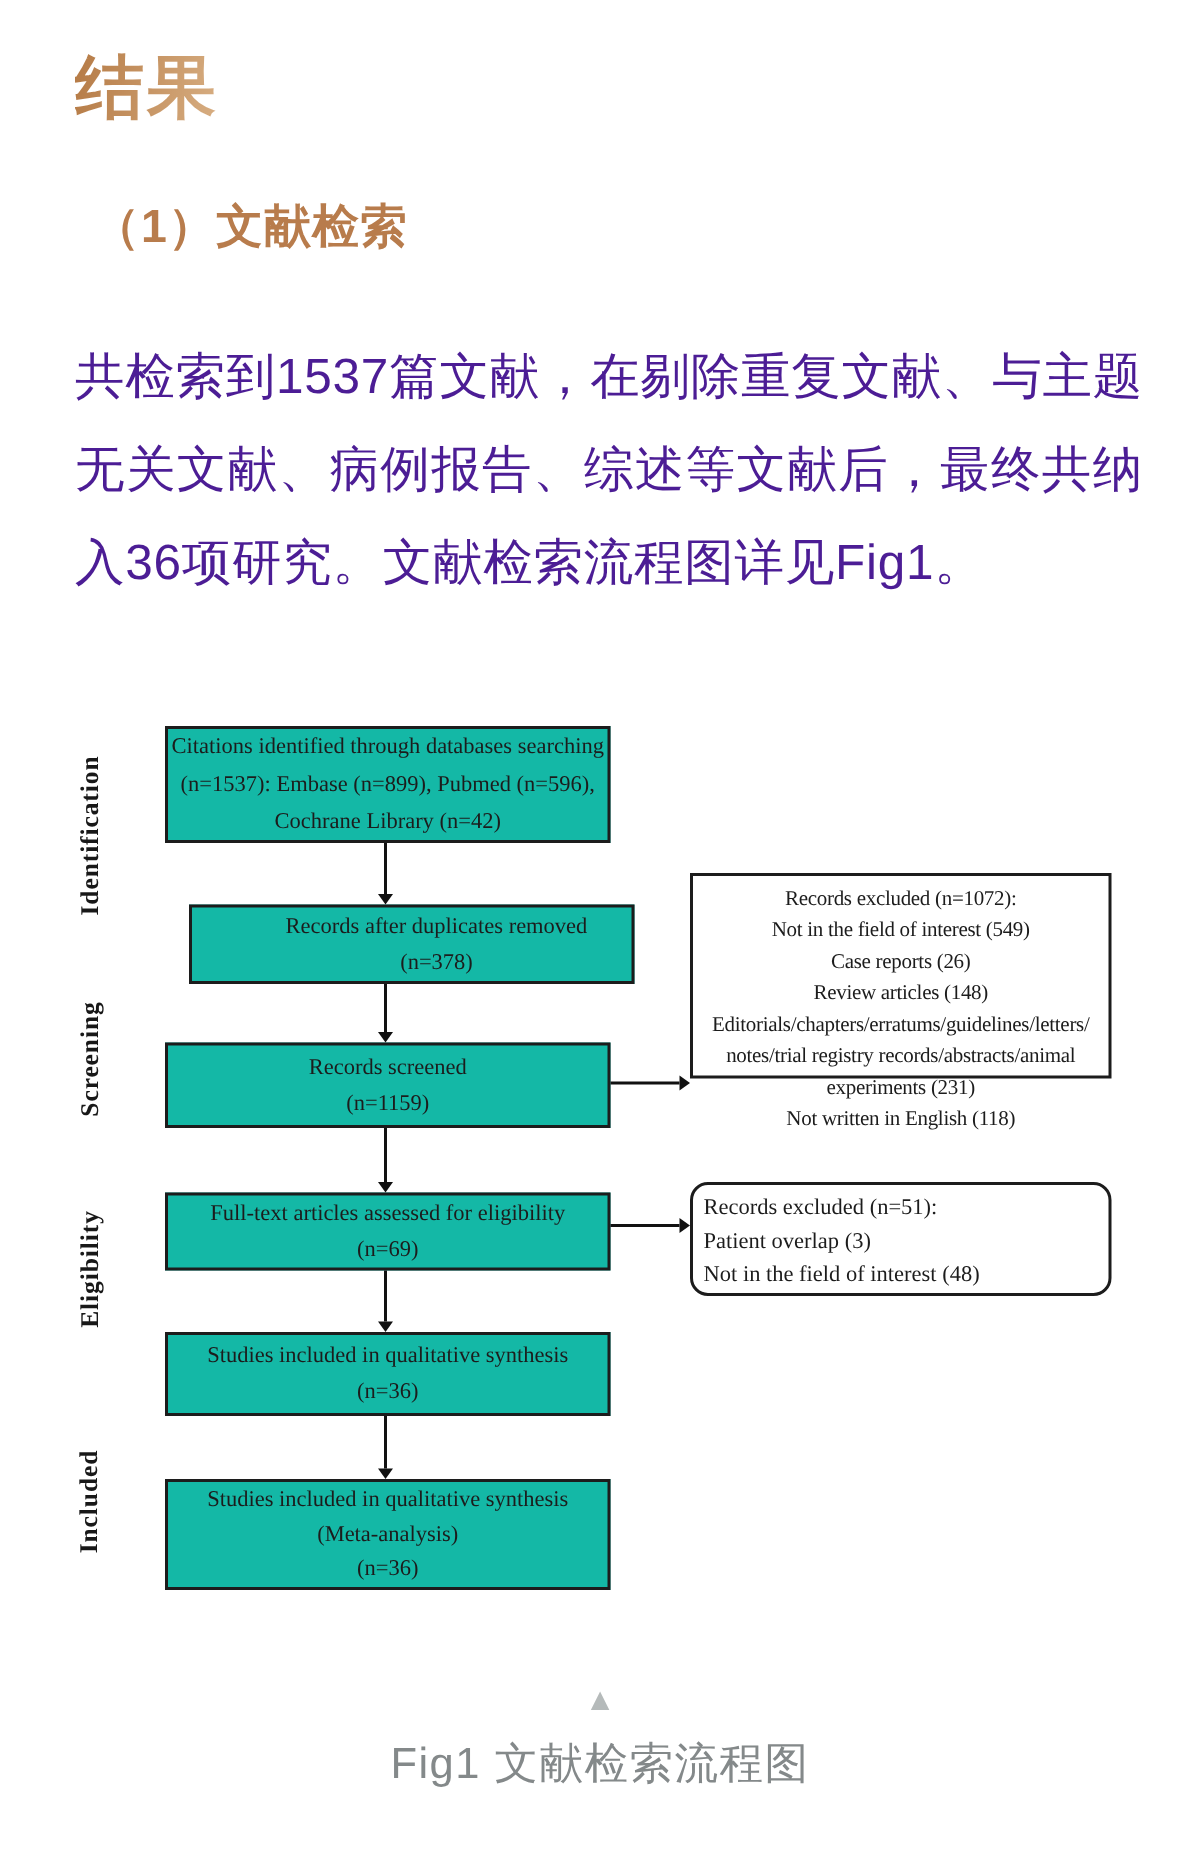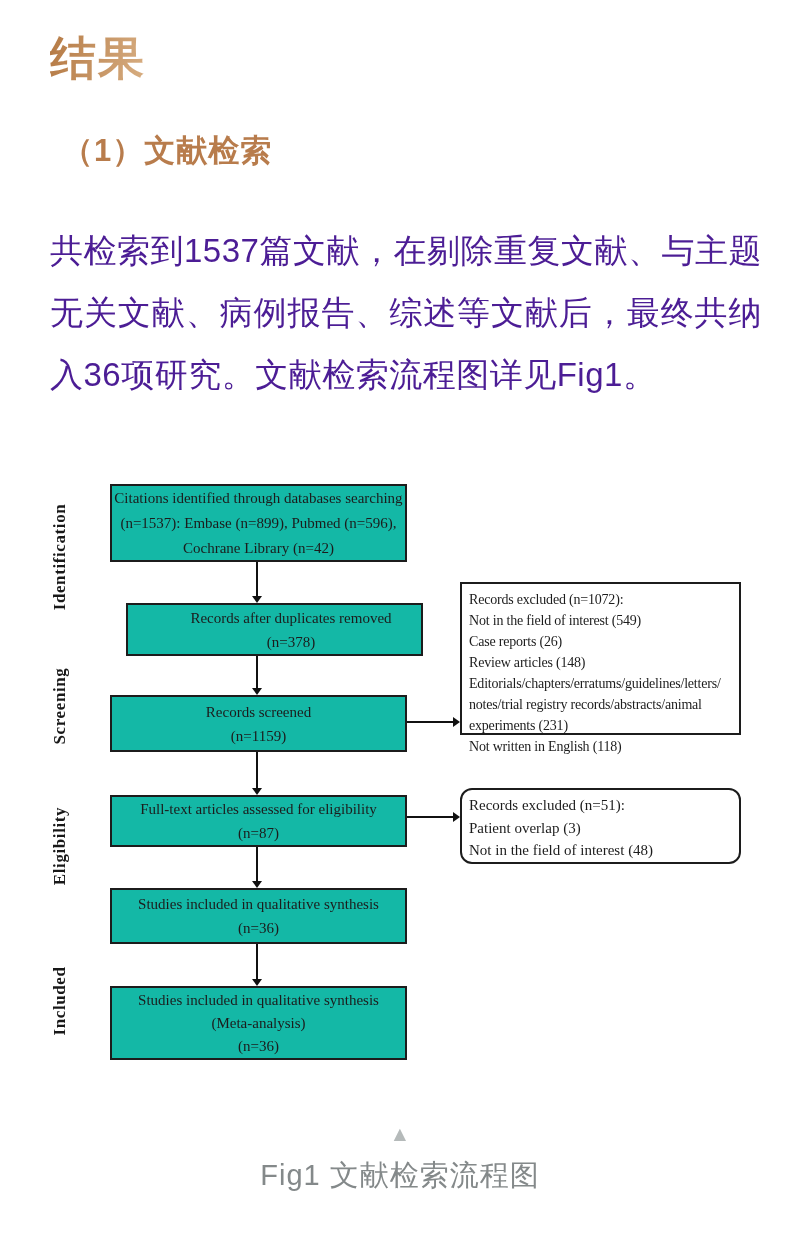--- a/index.html
+++ b/index.html
@@ -53,22 +53,22 @@
   .b0 { left:110px; top:29px;  width:297px; height:78px; line-height:25px; }
   .b1 { left:126px; top:148px; width:297px; height:53px;padding-left:33px; }
   .b2 { left:110px; top:240px; width:297px; height:57px; }
   .b3 { left:110px; top:340px; width:297px; height:52px; }
   .b4 { left:110px; top:433px; width:297px; height:56px; }
   .b5 { left:110px; top:531px; width:297px; height:74px; line-height:23px; }
 
   .sbox { position:absolute; left:460px; width:281px; background:#fff;
     border:2px solid #1c1c1c; text-align:left; }
   .sbox .line { white-space:nowrap; }
-  .s-big   { top:127px; height:153px; padding:5px 7px; font-size:14px;
-             line-height:21px; letter-spacing:-0.2px; }
+  .s-big   { top:127px; height:137px; padding:5px 7px; font-size:14px;
+             line-height:21px; letter-spacing:-0.2px;text-align:center; }
   .s-small { top:333px; height:76px;  padding:4px 7px; font-size:15px;
              line-height:22.5px;border-radius:12px; }
 
   .arr-v { position:absolute; left:256px; width:2px; background:#111; }
   .arr-v::after { content:""; position:absolute; bottom:-7px; left:-4px;
     border-left:5px solid transparent; border-right:5px solid transparent;
     border-top:7px solid #111; }
   .a0 { top:107px; height:34px; }
   .a1 { top:201px; height:32px; }
   .a2 { top:297px; height:36px; }
@@ -122,21 +122,21 @@
     <div class="fbox b1">
       <div class="line">Records after duplicates removed</div>
       <div class="line">(n=378)</div>
     </div>
     <div class="fbox b2">
       <div class="line">Records screened</div>
       <div class="line">(n=1159)</div>
     </div>
     <div class="fbox b3">
       <div class="line">Full-text articles assessed for eligibility</div>
-      <div class="line">(n=87)</div>
+      <div class="line">(n=69)</div>
     </div>
     <div class="fbox b4">
       <div class="line">Studies included in qualitative synthesis</div>
       <div class="line">(n=36)</div>
     </div>
     <div class="fbox b5">
       <div class="line">Studies included in qualitative synthesis</div>
       <div class="line">(Meta-analysis)</div>
       <div class="line">(n=36)</div>
     </div>

